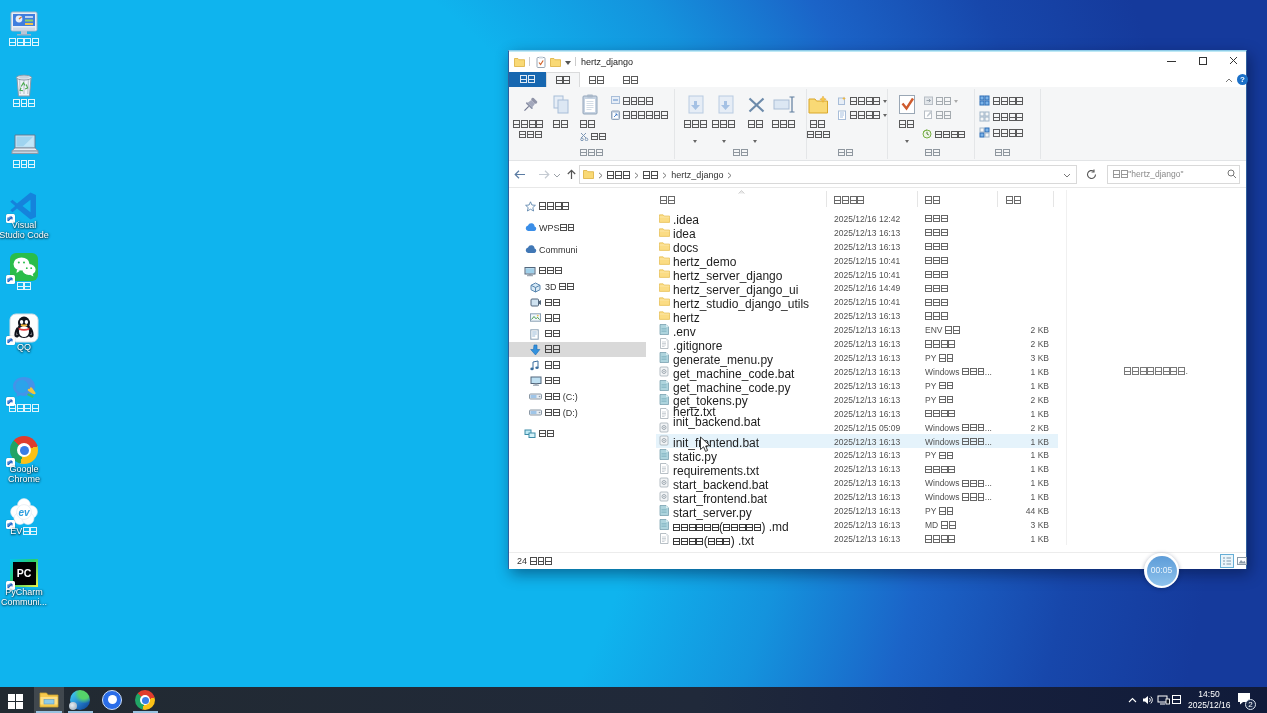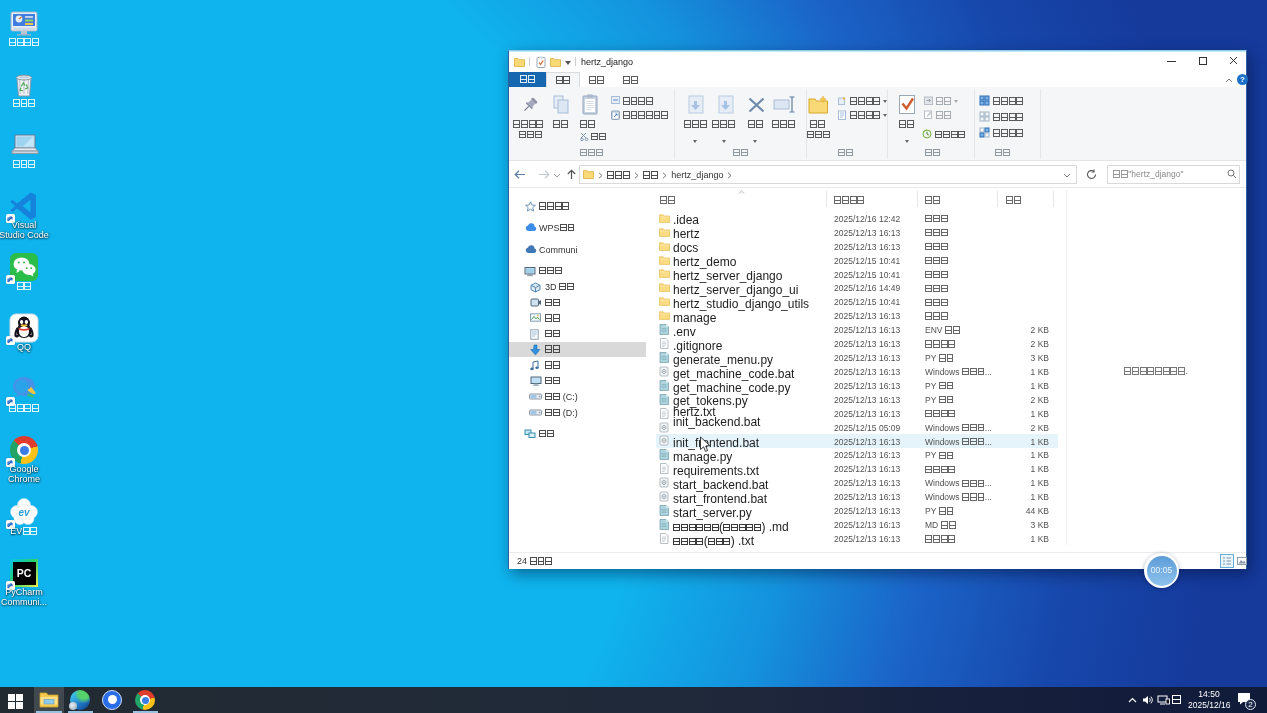--- a/index.html
+++ b/index.html
@@ -560,21 +560,21 @@
 <div class="a fname" style="left:673px;top:213.4px">.idea</div>
 <div class="a fmeta" style="left:834px;top:213.8px">2025/12/16 12:42</div>
 <div class="a fmeta" style="left:925px;top:213.8px"><i class="z"></i><i class="z"></i><i class="z"></i></div>
 <div class="a" style="left:656px;top:225.1px;width:402px;height:13.92px;"></div>
 <div class="a" style="left:659px;top:226.6px">
     <svg width="11" height="10" viewBox="0 0 11 10">
       <path d="M.5 1.8 h3.6 l1 1.2 h5.4 v6.4 h-10 Z" fill="#fbdc84" stroke="#e0b137" stroke-width=".6"></path>
       <path d="M.5 4 h10" stroke="#fff" stroke-width=".5" opacity=".6"></path>
     </svg>
   </div>
-<div class="a fname" style="left:673px;top:227.3px">hertz</div>
+<div class="a fname" style="left:673px;top:227.3px">idea</div>
 <div class="a fmeta" style="left:834px;top:227.7px">2025/12/13 16:13</div>
 <div class="a fmeta" style="left:925px;top:227.7px"><i class="z"></i><i class="z"></i><i class="z"></i></div>
 <div class="a" style="left:656px;top:239.0px;width:402px;height:13.92px;"></div>
 <div class="a" style="left:659px;top:240.5px">
     <svg width="11" height="10" viewBox="0 0 11 10">
       <path d="M.5 1.8 h3.6 l1 1.2 h5.4 v6.4 h-10 Z" fill="#fbdc84" stroke="#e0b137" stroke-width=".6"></path>
       <path d="M.5 4 h10" stroke="#fff" stroke-width=".5" opacity=".6"></path>
     </svg>
   </div>
 <div class="a fname" style="left:673px;top:241.2px">docs</div>
@@ -620,21 +620,21 @@
 <div class="a fname" style="left:673px;top:296.9px">hertz_studio_django_utils</div>
 <div class="a fmeta" style="left:834px;top:297.3px">2025/12/15 10:41</div>
 <div class="a fmeta" style="left:925px;top:297.3px"><i class="z"></i><i class="z"></i><i class="z"></i></div>
 <div class="a" style="left:656px;top:308.6px;width:402px;height:13.92px;"></div>
 <div class="a" style="left:659px;top:310.1px">
     <svg width="11" height="10" viewBox="0 0 11 10">
       <path d="M.5 1.8 h3.6 l1 1.2 h5.4 v6.4 h-10 Z" fill="#fbdc84" stroke="#e0b137" stroke-width=".6"></path>
       <path d="M.5 4 h10" stroke="#fff" stroke-width=".5" opacity=".6"></path>
     </svg>
   </div>
-<div class="a fname" style="left:673px;top:310.8px">manage</div>
+<div class="a fname" style="left:673px;top:310.8px">hertz</div>
 <div class="a fmeta" style="left:834px;top:311.2px">2025/12/13 16:13</div>
 <div class="a fmeta" style="left:925px;top:311.2px"><i class="z"></i><i class="z"></i><i class="z"></i></div>
 <div class="a" style="left:656px;top:322.6px;width:402px;height:13.92px;"></div>
 <div class="a" style="left:659px;top:324.1px">
     <svg width="10" height="11" viewBox="0 0 10 11">
       <path d="M1 .5 h6 l2.5 2.5 v7.5 h-8.5 Z" fill="#aed4dd" stroke="#6d98a8" stroke-width=".7"></path>
       <path d="M7 .5 l2.5 2.5 h-2.5 Z" fill="#d7ecf1"></path>
       <path d="M2.5 4.5 h5 M2.5 6 h5 M2.5 7.5 h5" stroke="#7fb3c0" stroke-width=".7"></path>
     </svg>
   </div>
@@ -739,21 +739,21 @@
 <div class="a fmeta" style="left:925px;top:436.5px">Windows <i class="z"></i><i class="z"></i><i class="z"></i>...</div>
 <div class="a fmeta" style="left:989px;top:436.5px;width:60px;text-align:right">1 KB</div>
 <div class="a" style="left:656px;top:447.8px;width:402px;height:13.92px;"></div>
 <div class="a" style="left:659px;top:449.3px">
     <svg width="10" height="11" viewBox="0 0 10 11">
       <path d="M1 .5 h6 l2.5 2.5 v7.5 h-8.5 Z" fill="#aed4dd" stroke="#6d98a8" stroke-width=".7"></path>
       <path d="M7 .5 l2.5 2.5 h-2.5 Z" fill="#d7ecf1"></path>
       <path d="M2.5 4.5 h5 M2.5 6 h5 M2.5 7.5 h5" stroke="#7fb3c0" stroke-width=".7"></path>
     </svg>
   </div>
-<div class="a fname" style="left:673px;top:450.0px">manage.py</div>
+<div class="a fname" style="left:673px;top:450.0px">static.py</div>
 <div class="a fmeta" style="left:834px;top:450.4px">2025/12/13 16:13</div>
 <div class="a fmeta" style="left:925px;top:450.4px">PY <i class="z"></i><i class="z"></i></div>
 <div class="a fmeta" style="left:989px;top:450.4px;width:60px;text-align:right">1 KB</div>
 <div class="a" style="left:656px;top:461.8px;width:402px;height:13.92px;"></div>
 <div class="a" style="left:659px;top:463.3px">
     <svg width="10" height="11" viewBox="0 0 10 11">
       <path d="M1.5 .5 h5.5 l2 2 v8 h-7.5 Z" fill="#fff" stroke="#9aa5ad" stroke-width=".7"></path>
       <path d="M7 .5 l2 2 h-2 Z" fill="#dde3e8"></path>
       <path d="M3 4 h4 M3 5.5 h4 M3 7 h4 M3 8.5 h2.5" stroke="#b9c2c9" stroke-width=".7"></path>
     </svg>

